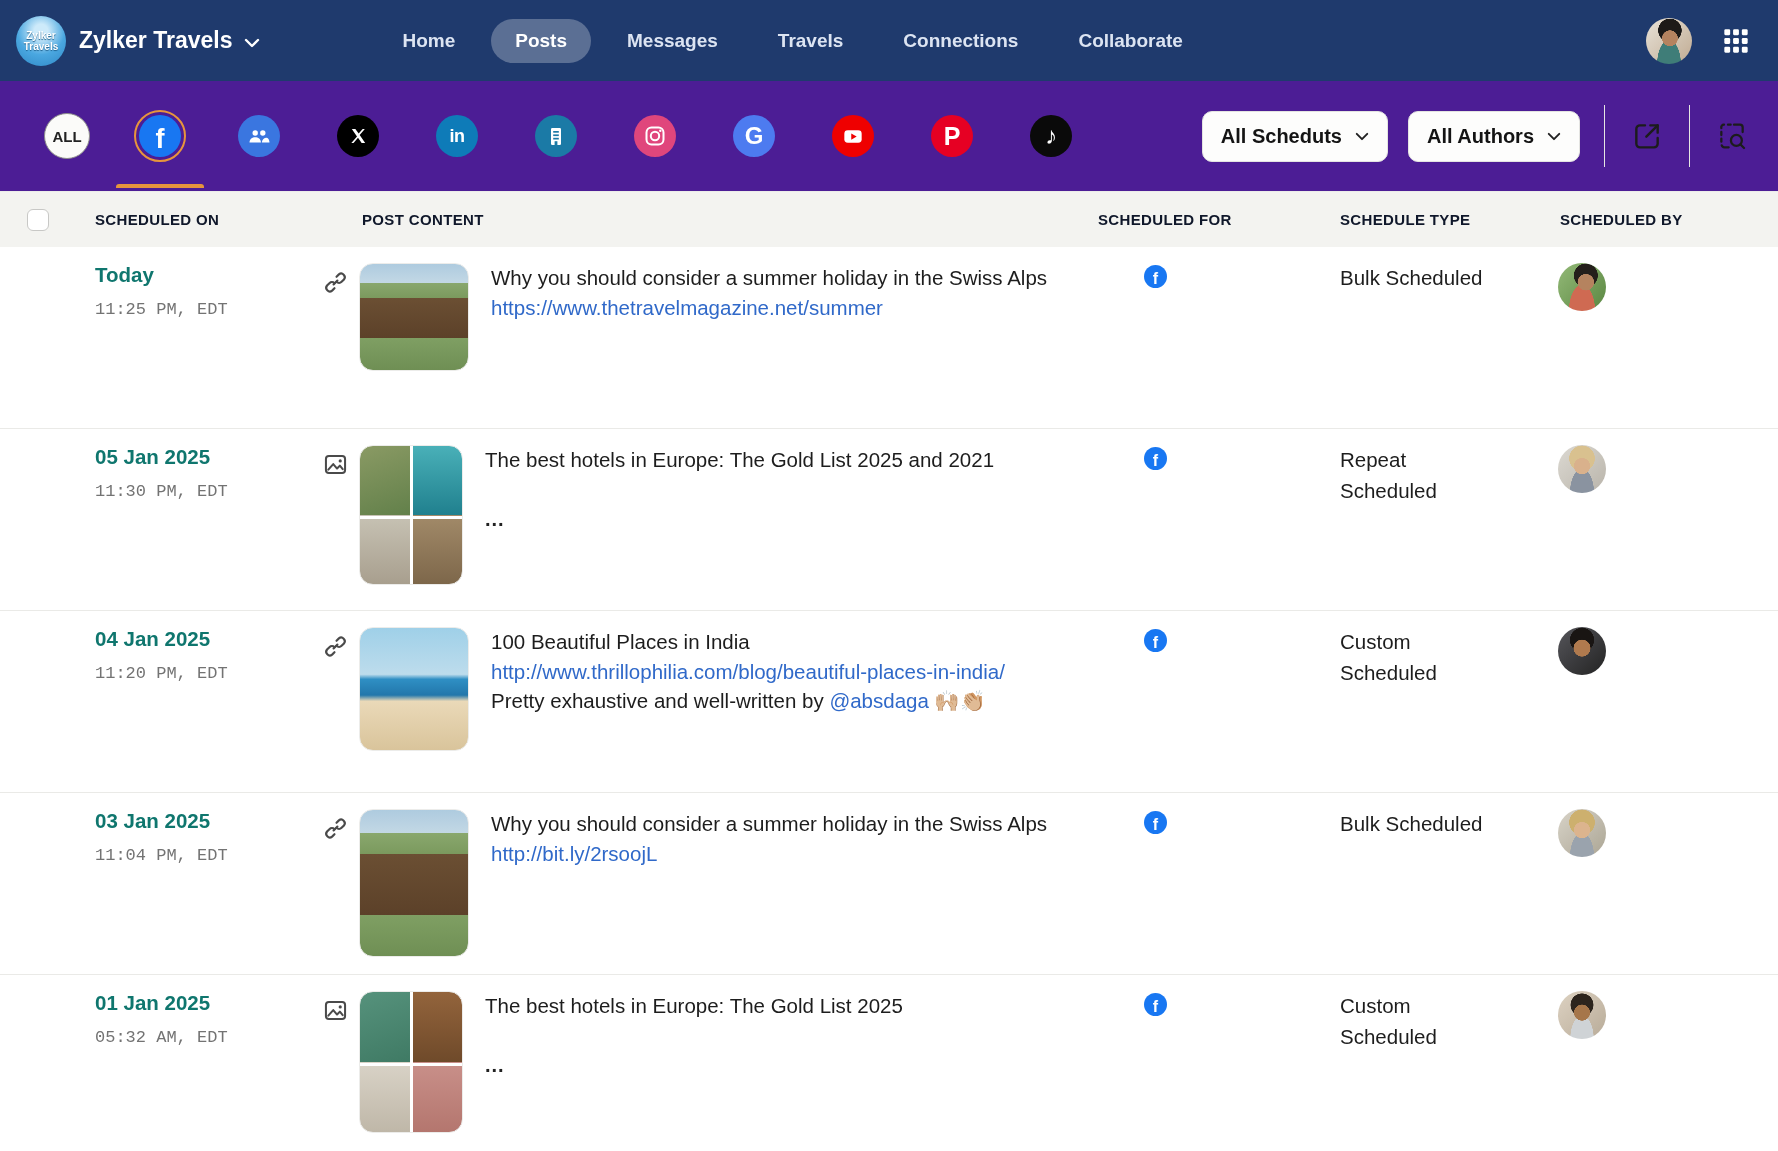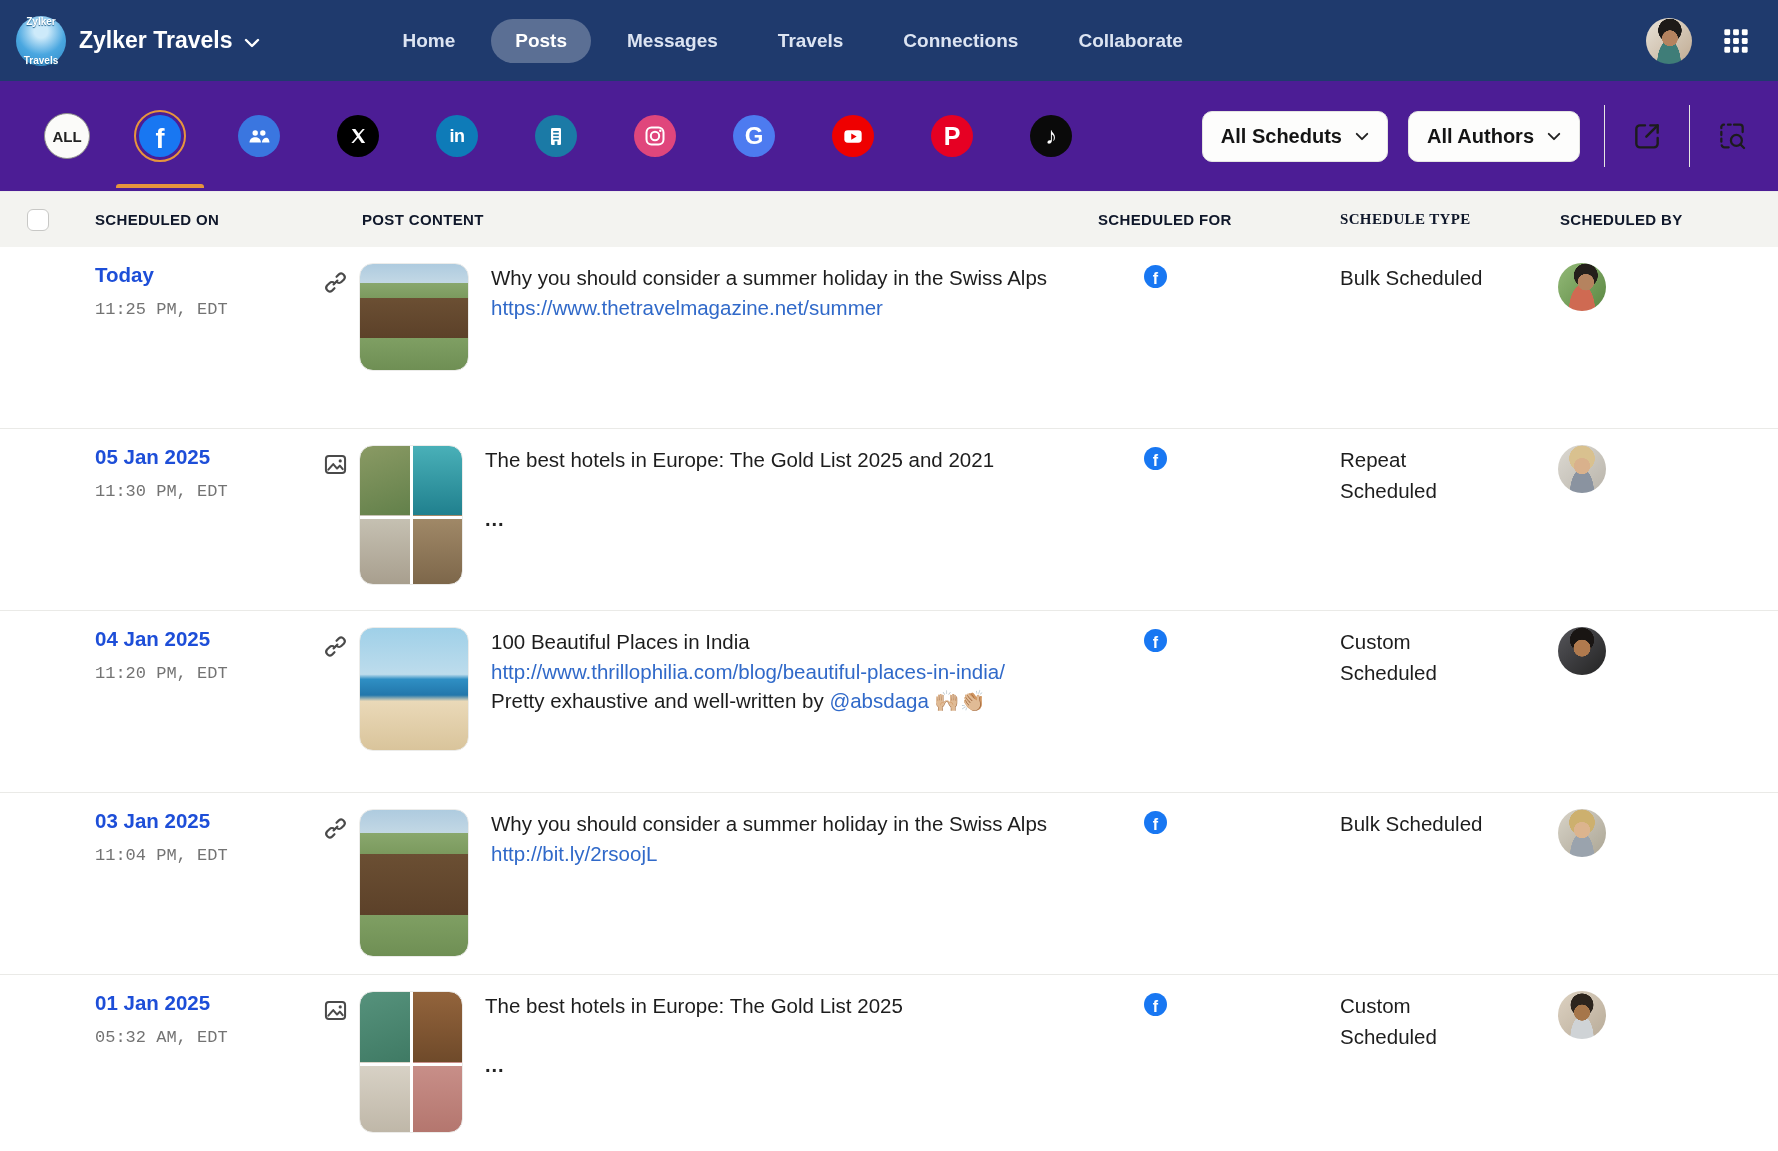--- a/index.html
+++ b/index.html
@@ -3,21 +3,21 @@
 <meta charset="utf-8">
 <style>
   * { box-sizing: border-box; margin: 0; padding: 0; }
   html,body { width:1778px; height:1151px; overflow:hidden; background:#fff;
     font-family:"Liberation Sans", sans-serif; color:#1d1d1d; }
 
   
   .navbar { height:81px; background:#1f3a6d; display:flex; align-items:center; padding:0 24px 0 16px; }
   .logo { width:50px; height:50px; border-radius:50%; flex-shrink:0; margin-right:13px;
     background: radial-gradient(circle at 50% 30%, #cdeafa 0 16%, #4aa7e0 55%, #2f88c6 100%);
-    display:flex; flex-direction:column; align-items:center; justify-content:space-between; }
+    display:flex; flex-direction:column; align-items:center; justify-content:center; }
   .logo span { color:#fff; font-size:10px; font-weight:700; line-height:11px; text-shadow:0 1px 1px #1b5e8c; }
   .brand { display:flex; align-items:center; gap:12px; color:#fff; font-size:23px; font-weight:700; }
   .chev { display:inline-block; }
   .nav-menu { display:flex; align-items:center; gap:12px; margin-left:118px;justify-content:space-between; }
   .nav-item { color:#dce4f2; font-size:19px; font-weight:600; padding:11px 24px; border-radius:26px; cursor:pointer; white-space:nowrap; }
   .nav-item.active { background:rgba(255,255,255,.27); color:#fff; }
   .nav-right { margin-left:auto; display:flex; align-items:center; gap:26px; }
   .profile-avatar { width:46px; height:46px; border-radius:50%;
     background: radial-gradient(circle at 52% 44%, #b5835f 0 22%, rgba(0,0,0,0) 23%),
       radial-gradient(circle at 52% 27%, #1d1a18 0 28%, rgba(0,0,0,0) 29%),
@@ -47,25 +47,25 @@
     font-size:20px; font-weight:700; color:#141414; display:flex; align-items:center; gap:13px; cursor:pointer; white-space:nowrap; }
   .vdiv { width:1px; height:62px; background:#e6e6e3; margin:0 4px; }
   .tool-btn { width:36px; height:36px; display:flex; align-items:center; justify-content:center; cursor:pointer; }
 
   
   .grid-cols { display:grid; grid-template-columns:66px 240px 784px 190px 220px 1fr; }
   .thead { height:55px; background:#f3f3f0; align-items:center; font-size:15px; font-weight:700;
     color:#0f172a; letter-spacing:.35px; }
   .checkbox { width:22px; height:22px; border:1.5px solid #c8c8c6; border-radius:6px; background:#fff; margin-left:27px; cursor:pointer; }
   .h-date { padding-left:29px; } .h-post { padding-left:56px; } .h-for { padding-left:8px; }
-  .h-type { padding-left:60px;font-family:Liberation Serif, serif; } .h-by { padding-left:60px; }
+  .h-type { padding-left:60px; } .h-by { padding-left:60px; }
 
   .row { height:182px; border-bottom:1px solid #eaeae7; padding-top:16px; align-items:start; background:#fff; }
   .cell-date { padding-left:29px; }
-  .date { font-size:20.5px; font-weight:600; color:#1d4ed8; }
+  .date { font-size:20.5px; font-weight:600; color:#0f766e; }
   .time { margin-top:13px; font-size:17px; color:#737373;font-family:Liberation Mono, monospace; }
   .cell-post { display:flex; align-items:flex-start; padding-left:16px; }
   .attach { margin-top:6px; flex-shrink:0; }
   .thumb { border-radius:14px; flex-shrink:0; margin-left:10px; border:1px solid #ececea; }
   .thumb.swiss-chalet { width:110px; height:108px;
     background:linear-gradient(180deg,#aecbdf 0,#c3d8e5 18%,#89a76d 18%,#7b9a5e 32%,#6b4f33 32%,#5c4129 70%,#7f9f63 70%,#6f8f54 100%); }
   .thumb.swiss-chalet-tall { width:110px; height:148px;
     background:linear-gradient(180deg,#aecbdf 0,#c3d8e5 16%,#89a76d 16%,#7b9a5e 30%,#6b4f33 30%,#5c4129 72%,#7f9f63 72%,#6f8f54 100%); }
   .thumb.hotel-collage { width:104px; height:140px; background-repeat:no-repeat;
     background-image:linear-gradient(#fff,#fff),linear-gradient(#fff,#fff),

